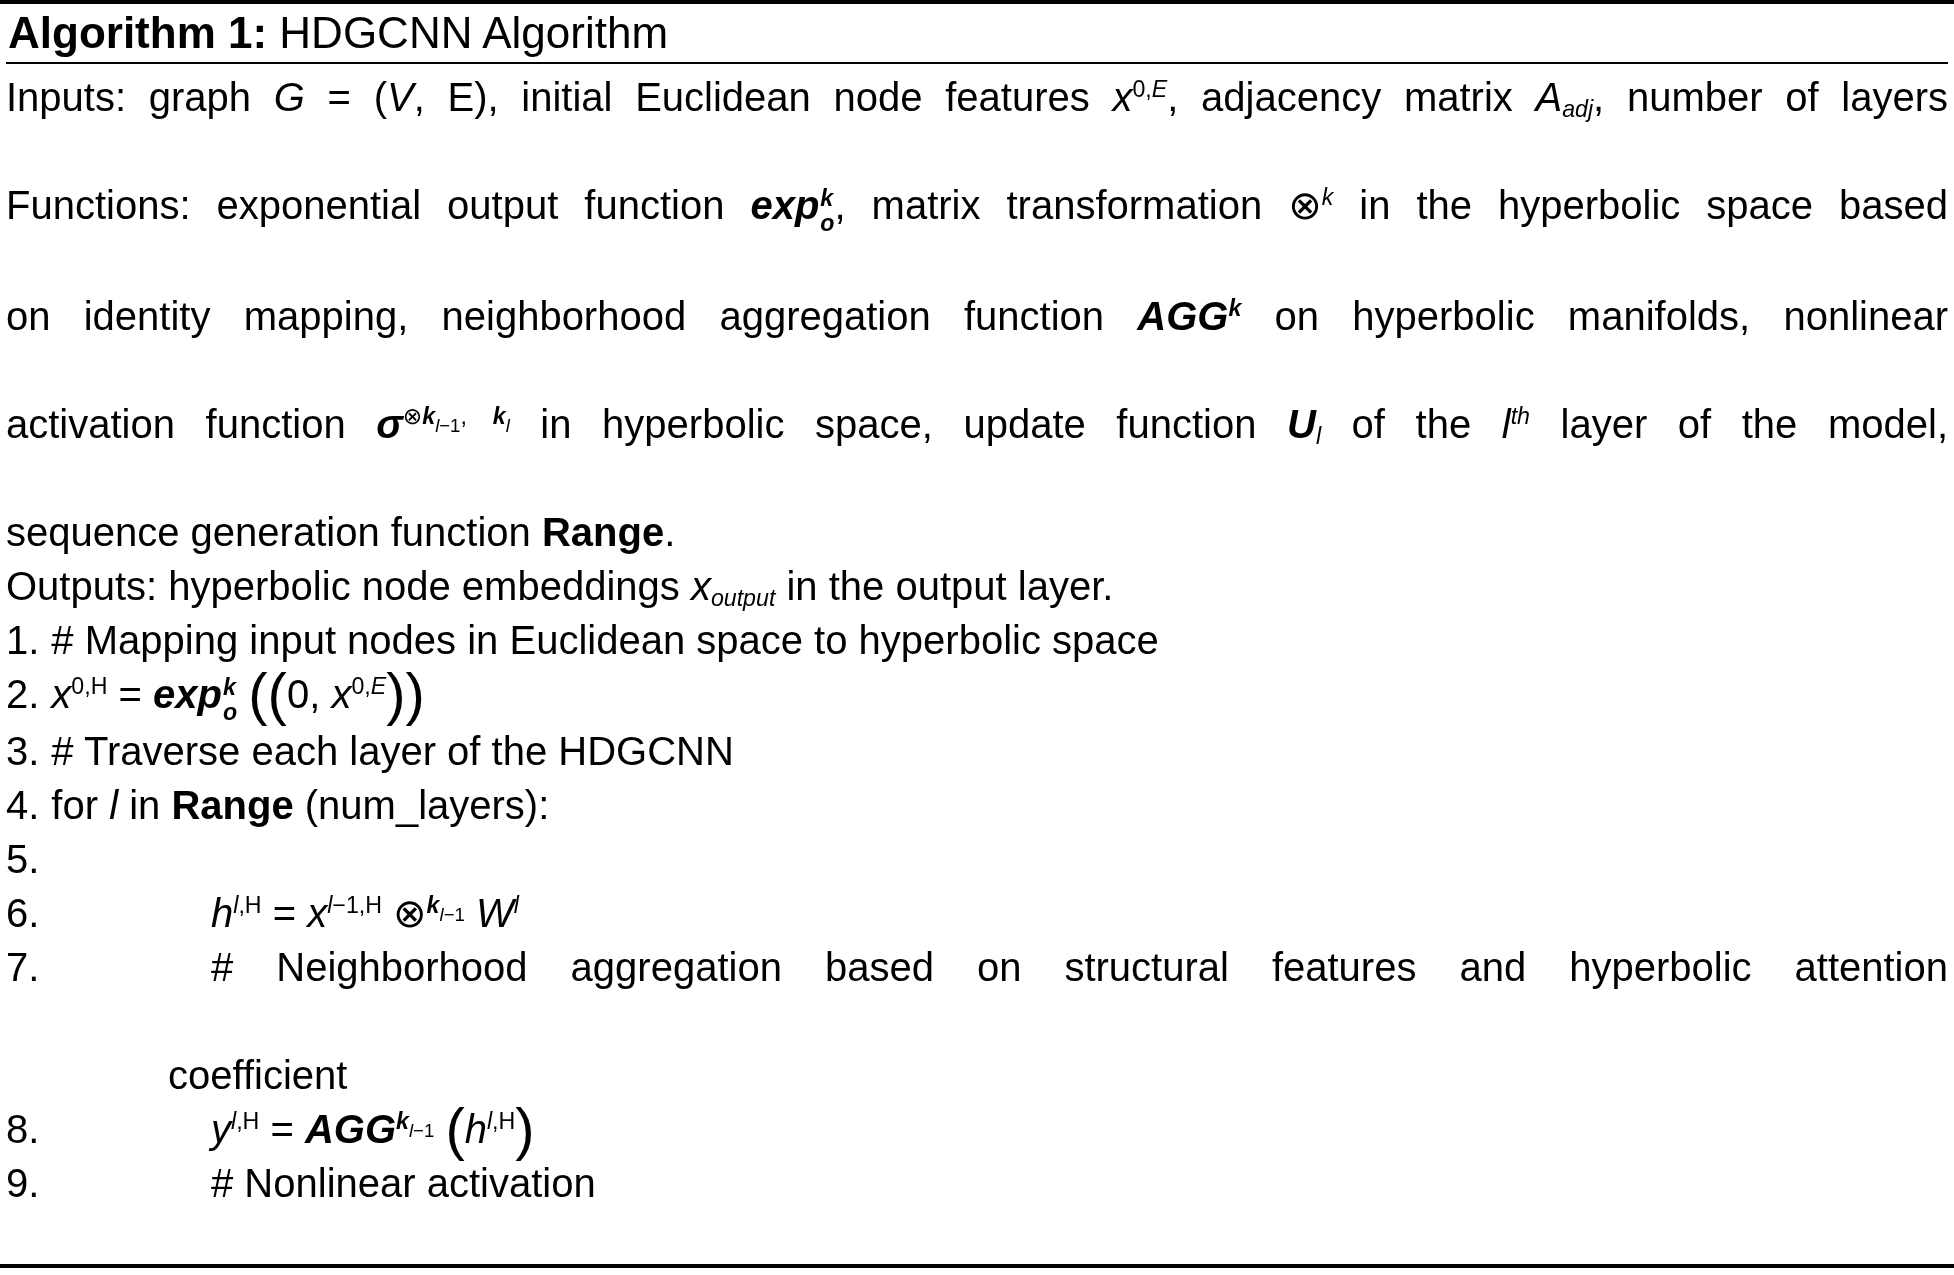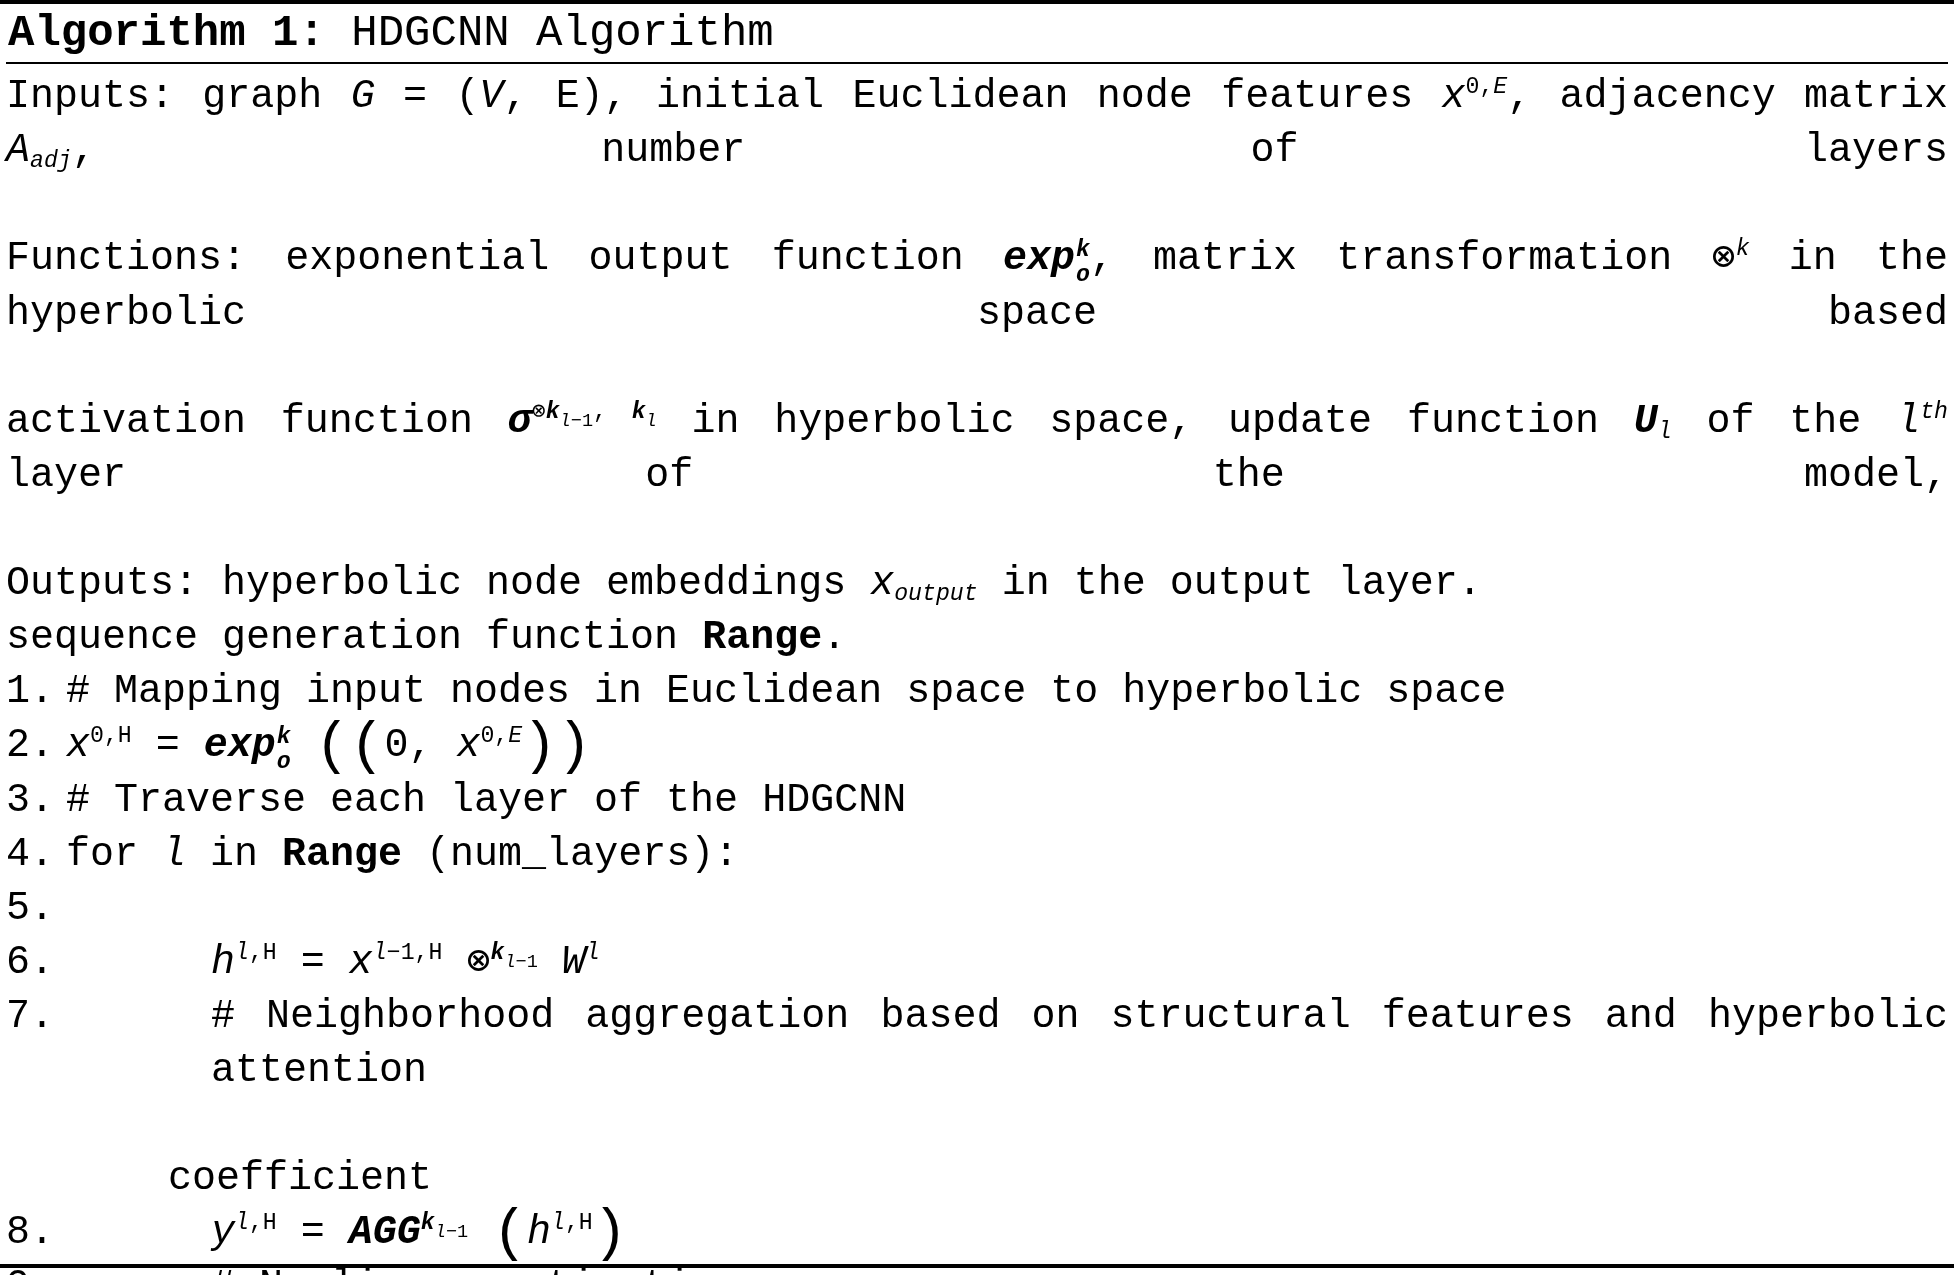--- a/index.html
+++ b/index.html
@@ -1,21 +1,21 @@
 <!DOCTYPE html>
 <html><head>
 <meta charset="utf-8">
 <style>
   html,body{margin:0;padding:0;background:#fff;}
   body{width:1954px;height:1275px;overflow:hidden;}
   .algo-box{
     position:relative;
     width:1954px;height:1275px;
     box-sizing:border-box;
-    font-family:Liberation Mono, monospace;
+    font-family:Liberation Sans, sans-serif;
     color:#000;
     font-size:40px;
     border-top:4px solid #000;
     padding:0 6px;
   }
   .hdr{
     font-size:44px;
     line-height:58px;
     height:58px;
     border-bottom:2px solid #000;
@@ -62,27 +62,30 @@
     <span class="ttl-b">Algorithm 1:</span><span> HDGCNN Algorithm</span>
   </div>
   <div class="bdy">
       <div class="line para just">
         <span class="content"><span>Inputs: graph </span><span class="it">G</span><span> = (</span><span class="it">V</span><span>, E), initial Euclidean node features </span><span class="it">x</span><span class="sup"><span>0,</span><span class="it">E</span></span><span>, adjacency matrix </span><span class="it">A</span><span class="sub"><span class="it">adj</span></span><span>, number of layers</span></span>
       </div>
       <div class="line para just">
         <span class="content"><span>Functions: exponential output function </span><span class="it bd">exp</span><span class="stack"><span class="stk-top"><span class="it bd">k</span></span><span class="stk-bot"><span class="it bd">o</span></span></span><span>, matrix transformation ⊗</span><span class="sup"><span class="it">k</span></span><span> in the hyperbolic space based</span></span>
       </div>
       <div class="line para just">
+        <span class="content"><span>on identity mapping, neighborhood aggregation function </span><span class="it bd">AGG</span><span class="sup"><span class="it bd">k</span></span><span> on hyperbolic manifolds, nonlinear</span></span>
+      </div>
+      <div class="line para just">
         <span class="content"><span>activation function </span><span class="it bd">σ</span><span class="sup"><span>⊗</span><span class="it bd">k</span><span class="sub"><span class="it">l</span><span>−1</span></span><span>, </span><span class="it bd">k</span><span class="sub"><span class="it">l</span></span></span><span> in hyperbolic space, update function </span><span class="it bd">U</span><span class="sub"><span class="it">l</span></span><span> of the </span><span class="it">l</span><span class="sup"><span class="it">th</span></span><span> layer of the model,</span></span>
       </div>
       <div class="line para">
-        <span class="content"><span>Outputs: hyperbolic node embeddings </span><span class="it">x</span><span class="sub"><span class="it">output</span></span><span> in the output layer.</span></span>
+        <span class="content"><span>sequence generation function </span><span class="bd">Range</span><span>.</span></span>
       </div>
       <div class="line para">
-        <span class="content"><span>sequence generation function </span><span class="bd">Range</span><span>.</span></span>
+        <span class="content"><span>Outputs: hyperbolic node embeddings </span><span class="it">x</span><span class="sub"><span class="it">output</span></span><span> in the output layer.</span></span>
       </div>
       <div class="line flush"><span class="num">1.</span><span class="content"><span># Mapping input nodes in Euclidean space to hyperbolic space</span></span></div>
       <div class="line flush"><span class="num">2.</span><span class="content"><span class="it">x</span><span class="sup"><span>0,H</span></span><span> = </span><span class="it bd">exp</span><span class="stack"><span class="stk-top"><span class="it bd">k</span></span><span class="stk-bot"><span class="it bd">o</span></span></span><span> </span><span class="big">((</span><span>0, </span><span class="it">x</span><span class="sup"><span>0,</span><span class="it">E</span></span><span class="big">))</span></span></div>
       <div class="line flush"><span class="num">3.</span><span class="content"><span># Traverse each layer of the HDGCNN</span></span></div>
       <div class="line flush"><span class="num">4.</span><span class="content"><span>for </span><span class="it">l</span><span> in </span><span class="bd">Range</span><span> (num_layers):</span></span></div>
       <div class="line tab just">
         <span class="num">5.</span>
       </div>
       <div class="line tab">
         <span class="num">6.</span>

